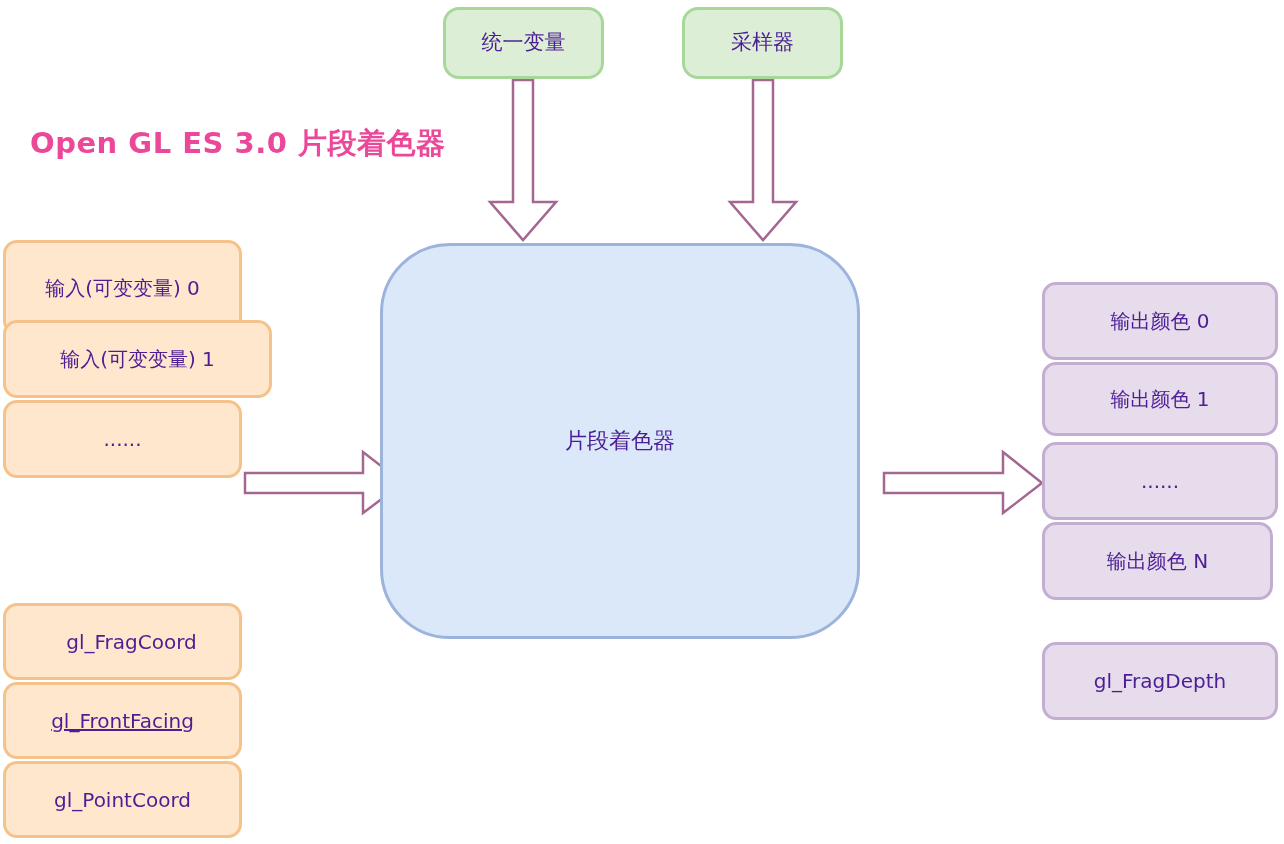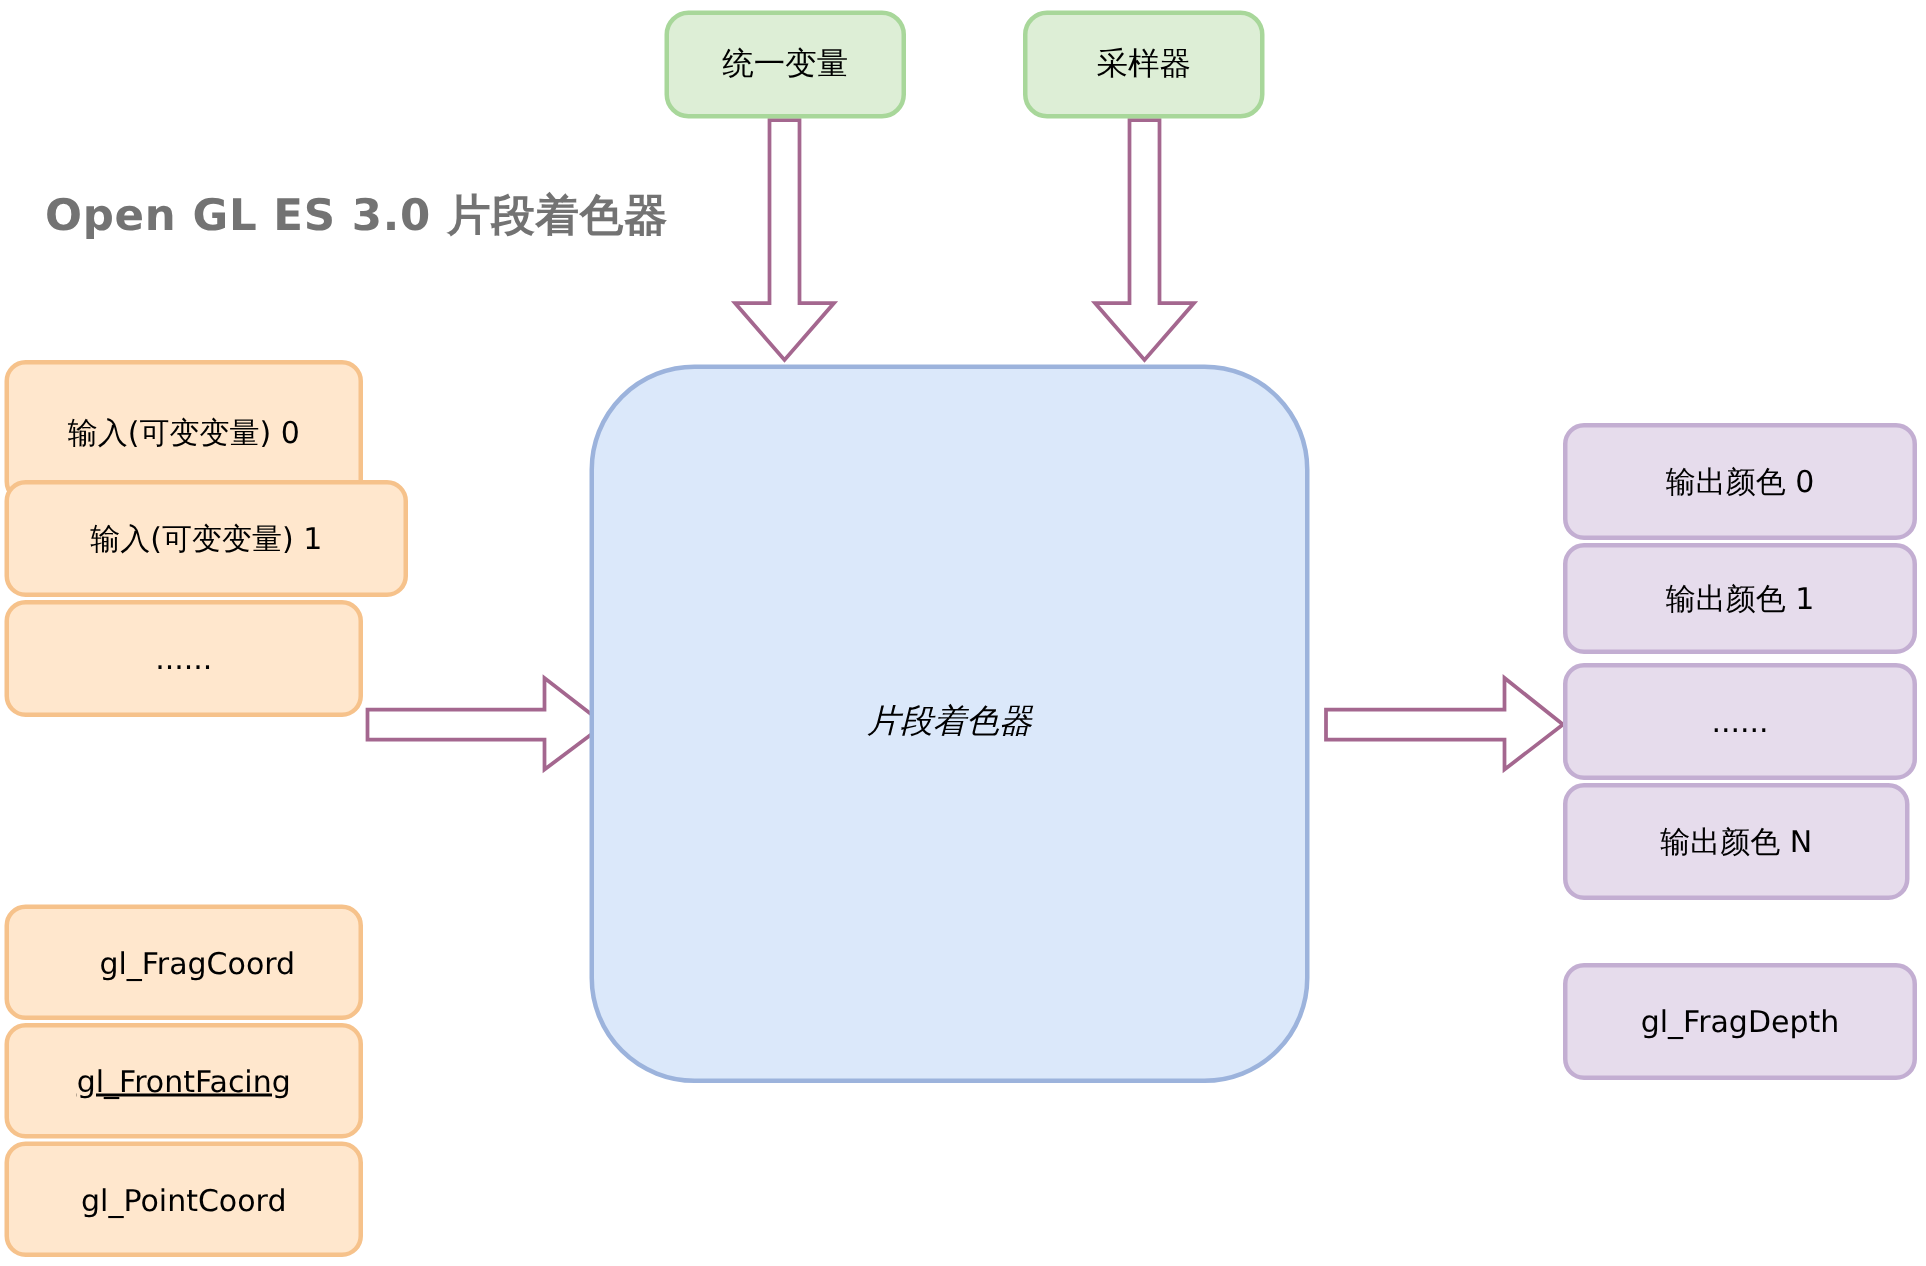--- a/index.html
+++ b/index.html
@@ -10,21 +10,21 @@
     height: 844px;
     background: #ffffff;
     overflow: hidden;
   }
   .node {
     position: absolute;
     display: flex;
     align-items: center;
     justify-content: center;
     box-sizing: border-box;
-    color: #000000;
+    color: #4c1d95;
     font-size: 20px;
     text-align: right;
     line-height: 1.2;
   }
   .node-green {
     background: #ddeed6;
     border: 3px solid #a8d79a;
     border-radius: 16px;
     font-size: 21px;
   }
@@ -73,21 +73,21 @@
 
 <div class="canvas">
 
   <svg class="arrows-layer" viewBox="0 0 1284 844" xmlns="http://www.w3.org/2000/svg">
     <polygon class="arrow-shape" points="513,80 533,80 533,202 556,202 523,240 490,202 513,202"></polygon>
     <polygon class="arrow-shape" points="753,80 773,80 773,202 796,202 763,240 730,202 753,202"></polygon>
     <polygon class="arrow-shape" points="245,473 363,473 363,452 403,483 363,513 363,493 245,493"></polygon>
     <polygon class="arrow-shape" points="884,473 1003,473 1003,452 1042,483 1003,513 1003,493 884,493"></polygon>
   </svg>
 
-  <div class="diagram-title" style="color:#737373;">Open GL ES 3.0 片段着色器</div>
+  <div class="diagram-title" style="color:#ec4899;">Open GL ES 3.0 片段着色器</div>
 
   <div class="node node-green" style="left:443px; top:7px; width:161px; height:72px;">
     <span>统一变量</span>
   </div>
   <div class="node node-green" style="left:682px; top:7px; width:161px; height:72px;">
     <span>采样器</span>
   </div>
 
   <div class="node node-orange" style="left:3px; top:240px; width:239px; height:95px;">
     <span>输入(可变变量) 0</span>
@@ -102,21 +102,21 @@
   <div class="node node-orange" style="left:3px; top:603px; width:239px; height:77px;padding-left:18px;">
     <span>gl_FragCoord</span>
   </div>
   <div class="node node-orange" style="left:3px; top:682px; width:239px; height:77px;text-decoration:underline;">
     <span>gl_FrontFacing</span>
   </div>
   <div class="node node-orange" style="left:3px; top:761px; width:239px; height:77px;">
     <span>gl_PointCoord</span>
   </div>
 
-  <div class="node node-blue" style="left:393px; top:243px; width:480px; height:479px;font-style:italic;">
+  <div class="node node-blue" style="left:380px; top:243px; width:480px; height:396px;">
     <span>片段着色器</span>
   </div>
 
   <div class="node node-purple" style="left:1042px; top:282px; width:236px; height:78px;">
     <span>输出颜色 0</span>
   </div>
   <div class="node node-purple" style="left:1042px; top:362px; width:236px; height:74px;">
     <span>输出颜色 1</span>
   </div>
   <div class="node node-purple" style="left:1042px; top:442px; width:236px; height:78px;">

